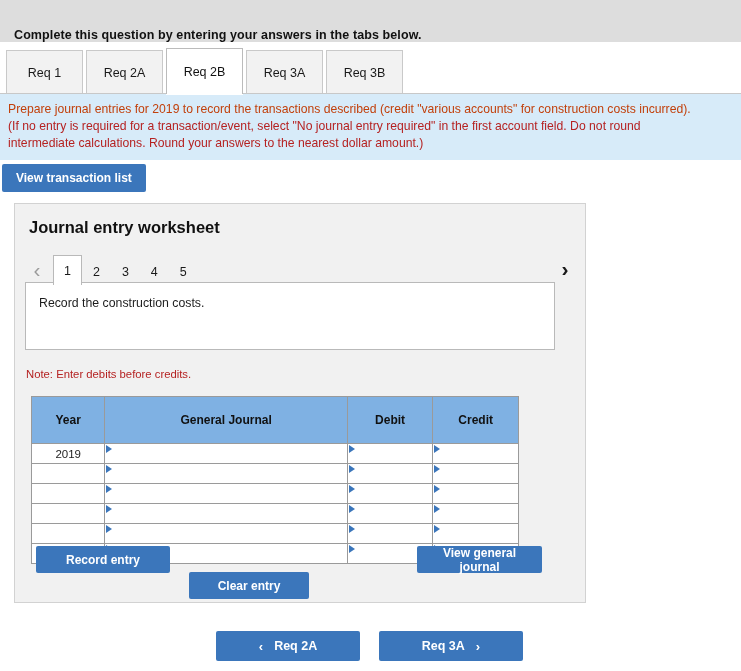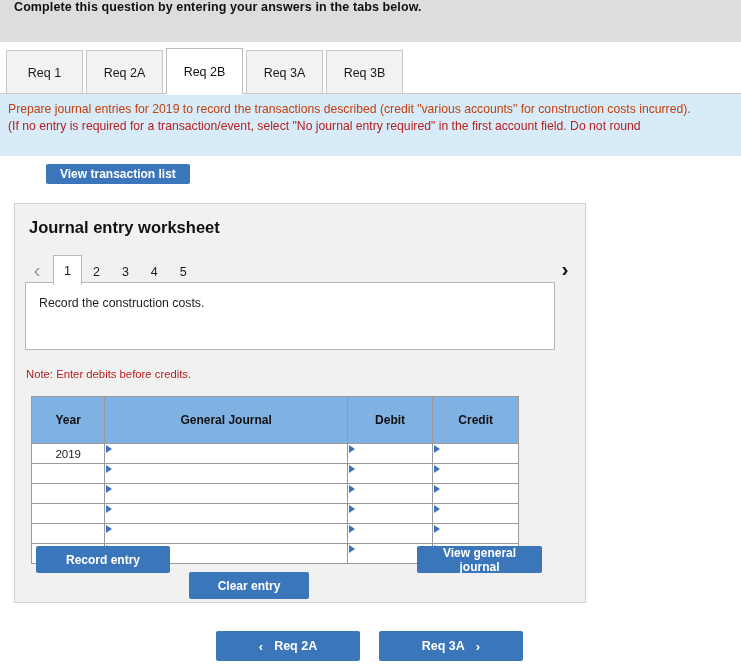--- a/index.html
+++ b/index.html
@@ -9,21 +9,21 @@
     background: #ffffff;
     font-family: "Liberation Sans", sans-serif;
     -webkit-font-smoothing: antialiased;
   }
   #root { position: relative; width: 741px; height: 671px; overflow: hidden; background:#fff; }
 
   
   .top-header {
     position: absolute; left: 0; top: 0; width: 741px; height: 42px;
     background: #dddddd;
-    display: flex; align-items: flex-start;
+    display: flex; align-items: flex-end;
   }
   .top-header-text {
     font-size: 12.5px; font-weight: bold; color: #111111;
     padding-left: 14px; letter-spacing: .1px;
   }
 
   
   .tabstrip {
     position: absolute; left: 0; top: 48px; width: 741px; height: 46px;
     background: #ffffff;
@@ -55,21 +55,21 @@
 
   
   .btn {
     background: #3b76bb; color: #ffffff; border: none;
     font-family: "Liberation Sans", sans-serif;
     font-size: 12px; font-weight: bold; cursor: pointer;
     display: inline-flex; align-items: center; justify-content: center;
     border-radius: 2px;
   }
   .btn-view-transaction {
-    position: absolute; left: 2px; top: 164px; height: 20px; padding: 0 14px; margin-left: 44px;
+    position: absolute; left: 2px; top: 164px; height: 28px; padding: 0 14px;
   }
 
   
   .panel {
     position: absolute; left: 14px; top: 203px; width: 572px; height: 400px;
     background: #f1f1f1; border: 1px solid #d2d2d2;
   }
   .panel-title {
     position: absolute; left: 14px; top: 14px;
     font-size: 16.5px; font-weight: bold; color: #111111;
@@ -169,20 +169,21 @@
       <div class="tab active">Req 2B</div>
       <div class="tab">Req 3A</div>
       <div class="tab">Req 3B</div>
     </div>
     <div class="tabstrip-baseline"></div>
   </div>
 
   <div class="instr-box">
     <div class="instr-line primary">Prepare journal entries for 2019 to record the transactions described (credit "various accounts" for construction costs incurred).</div>
     <div class="instr-line alert">(If no entry is required for a transaction/event, select "No journal entry required" in the first account field. Do not round</div>
+    <div class="instr-line alert">intermediate calculations. Round your answers to the nearest dollar amount.)</div>
   </div>
 
   <button class="btn btn-view-transaction">View transaction list</button>
 
   <div class="panel">
 
     <div class="panel-title">Journal entry worksheet</div>
 
     <div class="pager">
       <div class="pager-arrow left">‹</div>

